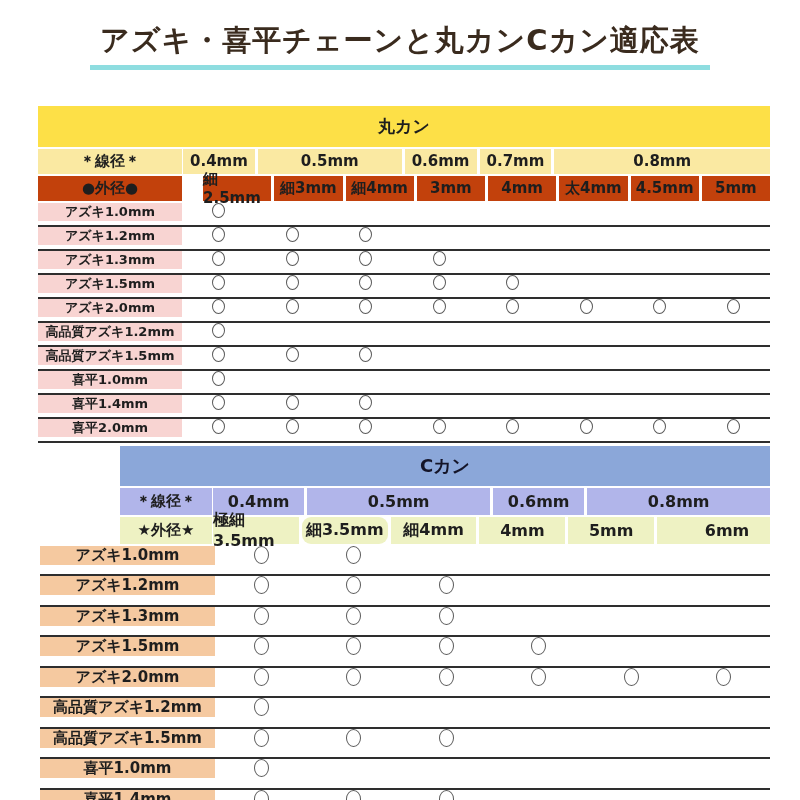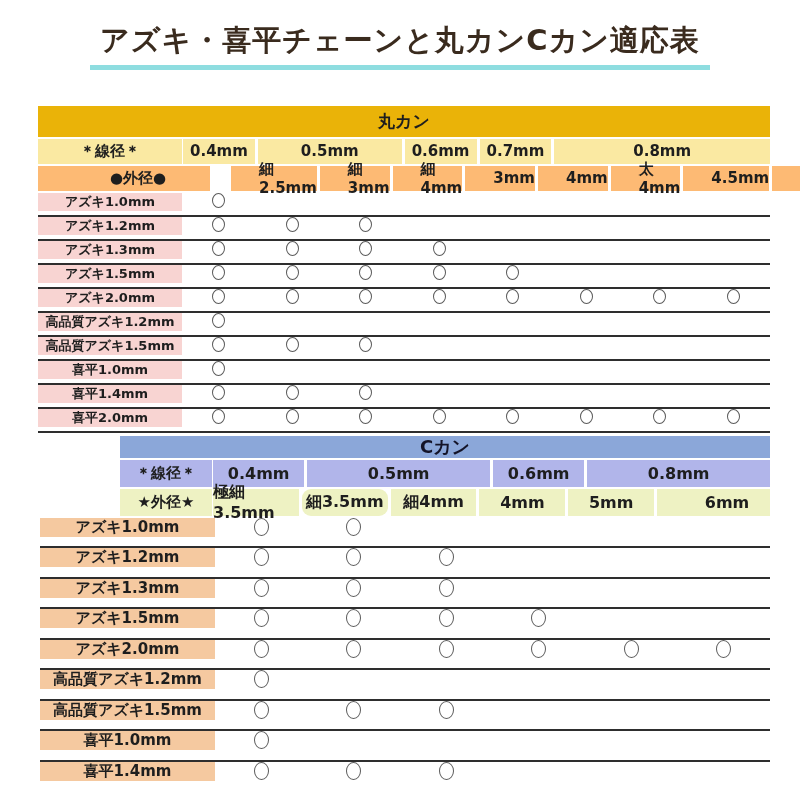--- a/index.html
+++ b/index.html
@@ -3,42 +3,42 @@
 <meta charset="utf-8">
 <style>
   html,body{margin:0;padding:0;background:#ffffff;}
   body{width:800px;height:800px;overflow:hidden;font-family:"DejaVu Sans","Liberation Sans",sans-serif;}
   .title-wrap{text-align:center;padding-top:2px;}
   .title{display:inline-block;font-size:29px;font-weight:bold;color:#3a2b1e;
          border-bottom:5px solid #8edde0;padding:0 10px 4px 10px;letter-spacing:1px;}
 
   
   .t1{margin:16px 30px 0 38px;width:732px;}
-  .t1 .theader{height:31px;margin-bottom:2px;background:#eab308;display:flex;
+  .t1 .theader{height:41px;margin-bottom:2px;background:#fde047;display:flex;
                align-items:center;justify-content:center;font-size:17px;font-weight:bold;color:#1e1e1e;}
   .hrow{display:flex;gap:1px;margin-bottom:2px;}
   .t1 .hrow{height:25px;}
   .t1 .hlabel{flex:0 0 144px;display:flex;align-items:center;justify-content:center;
               font-size:15px;font-weight:bold;color:#1e1e1e;}
   .hcells{flex:1;display:flex;gap:3px;}
   .hcell{display:flex;align-items:center;justify-content:center;font-size:15px;font-weight:bold;color:#1e1e1e;}
   .t1 .senkei .hlabel,.t1 .senkei .hcell{background:#fae9a2;}
-  .t1 .gaikei .hlabel,.t1 .gaikei .hcell{background:#fdba74;padding-left:28px;}
+  .t1 .gaikei .hlabel,.t1 .gaikei .hcell{background:#c2410c;}
   .drow{display:flex;align-items:flex-start;border-bottom:2px solid #2e2e2e;}
   .t1 .drow{height:22px;}
   .rlabel{display:flex;align-items:center;justify-content:center;font-weight:bold;color:#1e1e1e;}
   .t1 .rlabel{flex:0 0 144px;background:#f8d4d2;font-size:13px;}
   .dcell{flex:1;display:flex;align-items:center;justify-content:center;}
   .circ{display:inline-block;border-radius:50%;background:#fff;box-sizing:border-box;}
   .circ-m{width:13px;height:15px;border:1.5px solid #5a5a5a;}
   .circ-c{width:15px;height:18px;border:1.5px solid #5a5a5a;}
 
   
   .t2{margin:3px 30px 0 40px;width:730px;}
-  .t2 .theader{margin-left:80px;height:22px;margin-bottom:2px;background:#8ba7d9;display:flex;
+  .t2 .theader{margin-left:80px;height:40px;margin-bottom:2px;background:#8ba7d9;display:flex;
                align-items:center;justify-content:center;font-size:18px;font-weight:bold;color:#141428;}
   .t2 .hrow{margin-left:80px;height:27px;}
   .t2 .hlabel{flex:0 0 92px;display:flex;align-items:center;justify-content:center;
               font-size:15px;font-weight:bold;color:#1e1e1e;}
   .t2 .senkei .hlabel,.t2 .senkei .hcell{background:#b1b5ea;}
   .t2 .gaikei .hlabel,.t2 .gaikei .hcell{background:#eef2c3;}
   .t2 .hcell{font-size:16px;}
   .t2 .drow{height:28.5px;}
   .t2 .drow:last-child{border-bottom:none;}
   .t2 .rlabel{flex:0 0 175px;background:#f5c9a0;font-size:15px;}

